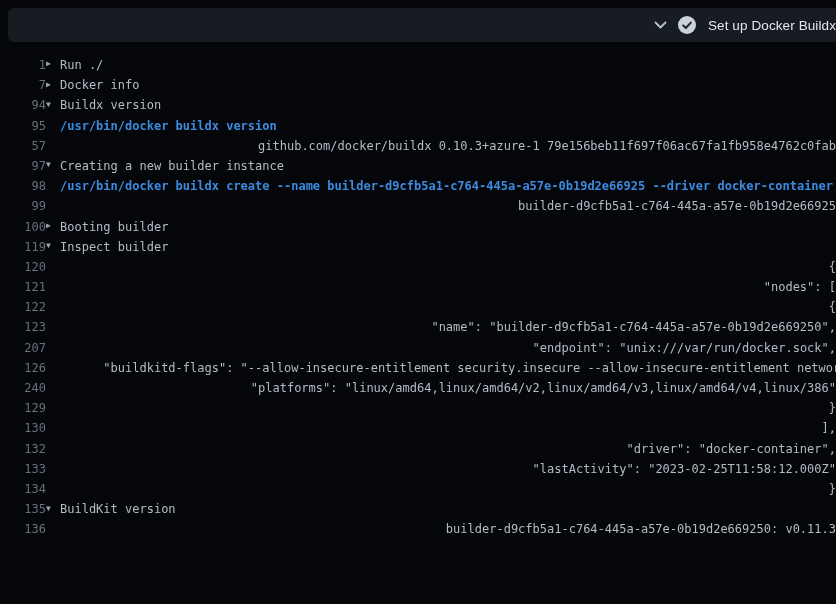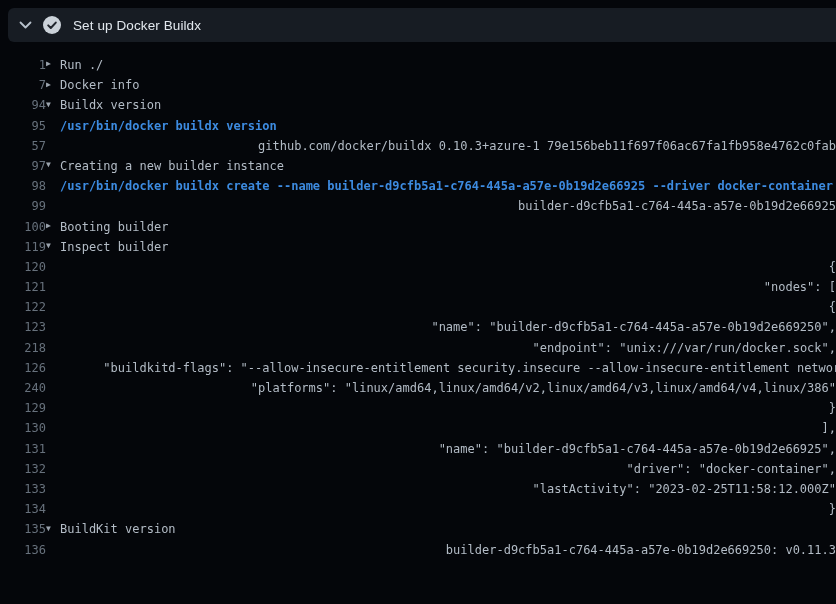--- a/index.html
+++ b/index.html
@@ -12,20 +12,21 @@
   .step-header {
     position:absolute;
     top:8px; left:8px; right:0;
     height:34px;
     background:#171c23;
     border-radius:6px 0 0 6px;
     display:flex;
     align-items:center;
     padding-left:11px;
     cursor:pointer;
+    justify-content:flex-end;
   }
   .chevron-wrap { width:13px; height:13px; display:flex; align-items:center; justify-content:center; flex:none; }
   .check-wrap { margin-left:11px; flex:none; display:flex; }
   .step-title {
     margin-left:12px;
     color:#e2e8ee;
     font-size:13.5px;
     font-weight:400;
     letter-spacing:0.1px;
     white-space:nowrap;
@@ -94,24 +95,23 @@
     <div class="row"><span class="num">57</span><span class="content plain">github.com/docker/buildx 0.10.3+azure-1 79e156beb11f697f06ac67fa1fb958e4762c0fab</span></div>
     <div class="row"><span class="num">97</span><span class="content group"><span class="caret">▼</span><span>Creating a new builder instance</span></span></div>
     <div class="row"><span class="num">98</span><span class="content command">/usr/bin/docker buildx create --name builder-d9cfb5a1-c764-445a-a57e-0b19d2e66925 --driver docker-container</span></div>
     <div class="row"><span class="num">99</span><span class="content plain">builder-d9cfb5a1-c764-445a-a57e-0b19d2e66925</span></div>
     <div class="row"><span class="num">100</span><span class="content group"><span class="caret">▶</span><span>Booting builder</span></span></div>
     <div class="row"><span class="num">119</span><span class="content group"><span class="caret">▼</span><span>Inspect builder</span></span></div>
     <div class="row"><span class="num">120</span><span class="content plain">{</span></div>
     <div class="row"><span class="num">121</span><span class="content plain">  "nodes": [</span></div>
     <div class="row"><span class="num">122</span><span class="content plain">    {</span></div>
     <div class="row"><span class="num">123</span><span class="content plain">      "name": "builder-d9cfb5a1-c764-445a-a57e-0b19d2e669250",</span></div>
-    <div class="row"><span class="num">218</span><span class="content plain">      "endpoint": "unix:///var/run/docker.sock",</span></div>
+    <div class="row"><span class="num">207</span><span class="content plain">      "endpoint": "unix:///var/run/docker.sock",</span></div>
     <div class="row"><span class="num">126</span><span class="content plain">      "buildkitd-flags": "--allow-insecure-entitlement security.insecure --allow-insecure-entitlement network.host",</span></div>
     <div class="row"><span class="num">240</span><span class="content plain">      "platforms": "linux/amd64,linux/amd64/v2,linux/amd64/v3,linux/amd64/v4,linux/386"</span></div>
     <div class="row"><span class="num">129</span><span class="content plain">    }</span></div>
     <div class="row"><span class="num">130</span><span class="content plain">  ],</span></div>
-    <div class="row"><span class="num">131</span><span class="content plain">  "name": "builder-d9cfb5a1-c764-445a-a57e-0b19d2e66925",</span></div>
     <div class="row"><span class="num">132</span><span class="content plain">  "driver": "docker-container",</span></div>
     <div class="row"><span class="num">133</span><span class="content plain">  "lastActivity": "2023-02-25T11:58:12.000Z"</span></div>
     <div class="row"><span class="num">134</span><span class="content plain">}</span></div>
     <div class="row"><span class="num">135</span><span class="content group"><span class="caret">▼</span><span>BuildKit version</span></span></div>
     <div class="row"><span class="num">136</span><span class="content plain">builder-d9cfb5a1-c764-445a-a57e-0b19d2e669250: v0.11.3</span></div>
   </div>
 
 </body></html>

